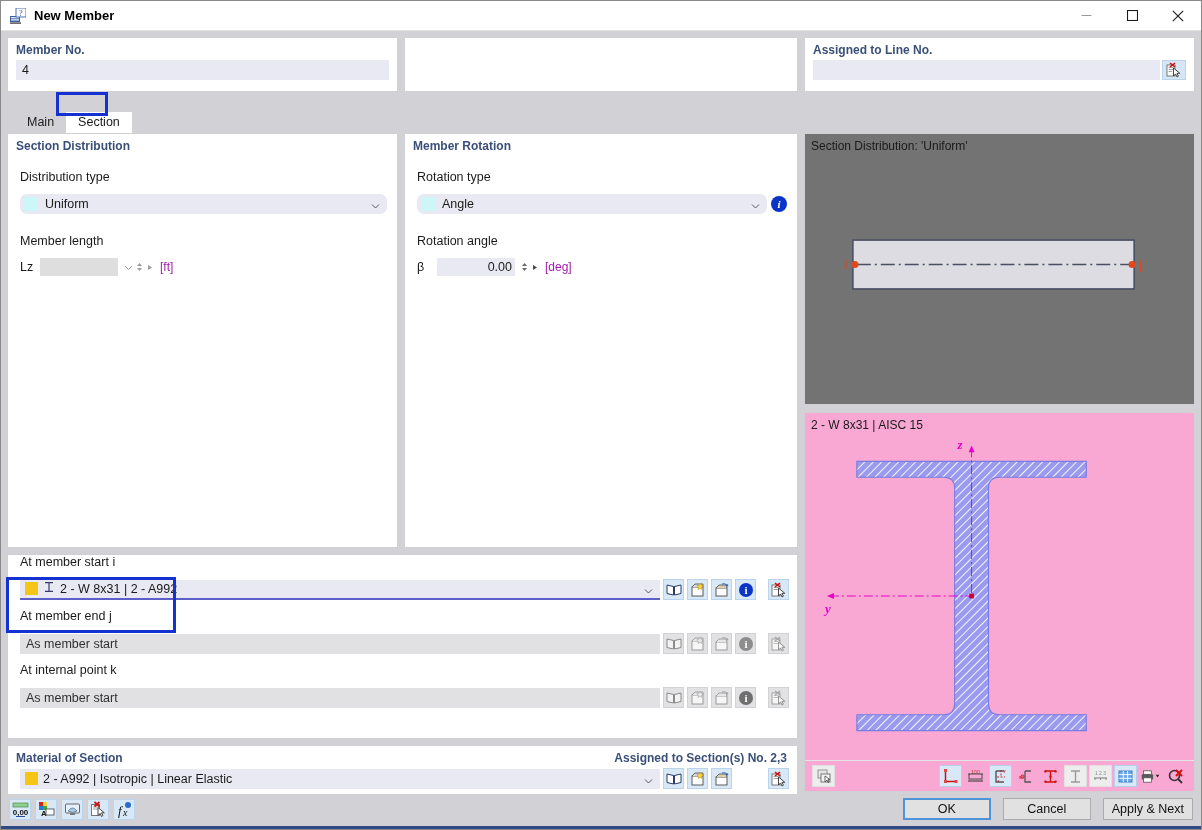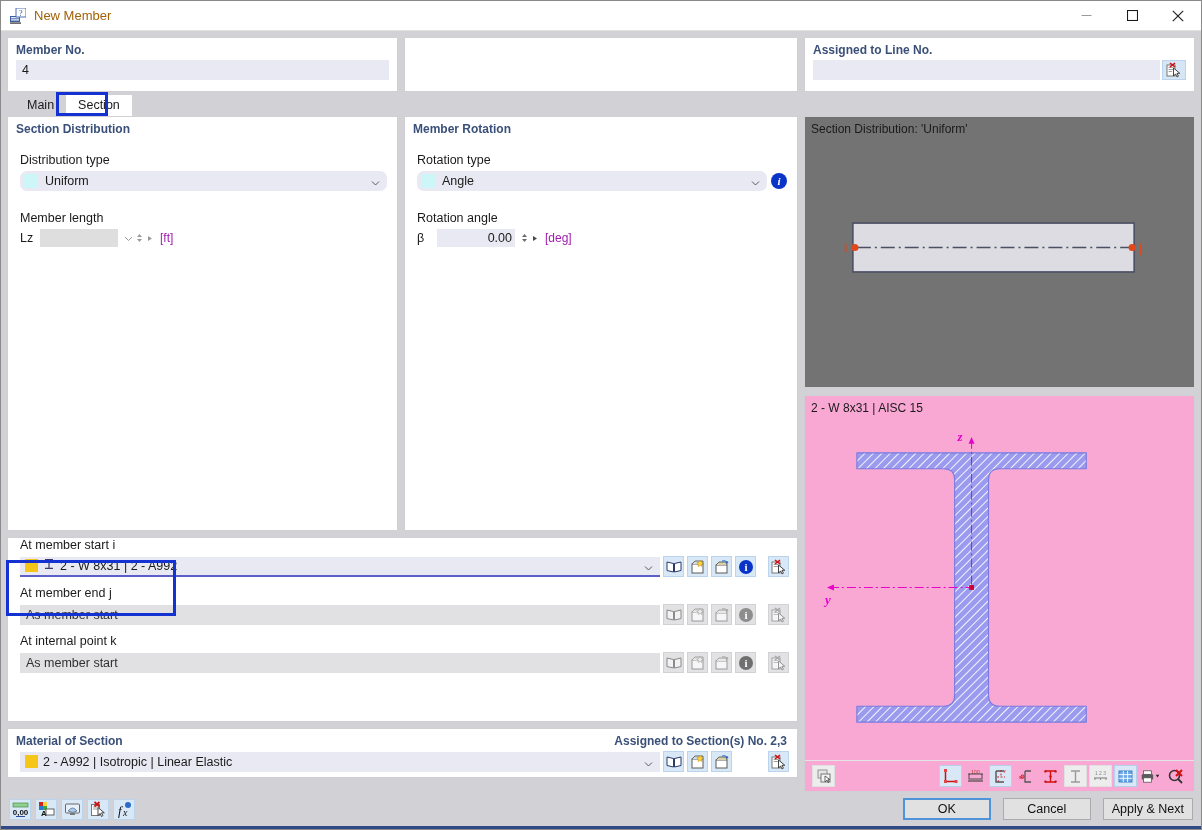--- a/index.html
+++ b/index.html
@@ -22,21 +22,21 @@
   }
 
   
   .titlebar {
     height: 29px; min-height: 29px;
     background: #ffffff;
     display: flex; align-items: center;
     border-bottom: 1px solid #e2e2e2;
   }
   .titlebar-icon { width: 16px; height: 16px; margin-left: 9px; margin-right: 8px; position: relative; flex: none; }
-  .titlebar-title { font-size: 13px; color: #a16207; flex: 1; }
+  .titlebar-title { font-size: 13px; color: #000000; flex: 1; font-weight: bold; }
   .wbtn {
     width: 46px; height: 29px; display: flex; align-items: center; justify-content: center;
     flex: none;
   }
 
   
   .toprow {
     display: flex; gap: 6px;
     padding: 6px 6px 0 6px;
     height: 55px; min-height: 55px;
@@ -69,21 +69,21 @@
   .topfield-row { display: flex; margin: 0 8px 6px 8px; gap: 2px; align-items: stretch; }
   .topfield-row .topfield { margin: 0; flex: 1; }
   .pickbtn {
     width: 24px; background: #d6e6f5; border: 1px solid #b9d4ec;
     display: flex; align-items: center; justify-content: center;
     box-sizing: border-box;
   }
 
   
   .tabstrip {
-    height: 24px; min-height: 24px;
+    height: 41px; min-height: 24px;
     display: flex; align-items: flex-end;
     padding-left: 14px;
     position: relative;
   }
   .tab {
     padding: 3px 12px 4px 12px;
     font-size: 12.5px; color: #1a1a1a;
     background: transparent;
     position: relative;
   }
@@ -107,21 +107,21 @@
   .rightcol { flex: 1; display: flex; flex-direction: column; min-height: 0; }
 
   .row2 { display: flex; gap: 6px; height: 415px; min-height: 415px; }
   .panel {
     background: #ffffff; border: 1px solid #cfcfd4; box-sizing: border-box;
     position: relative;
   }
   .panel.half { width: 391px; }
   .panel.half2 { flex: 1; }
 
-  .field-label { font-size: 12.5px; color: #1a1a1a; padding: 0 0 4px 12px; }
+  .field-label { font-size: 12.5px; color: #1a1a1a; padding: 0 0 10px 12px; }
 
   .combo {
     margin: 0 10px 0 12px;
     height: 20px;
     background: #e8e9f2;
     display: flex; align-items: center;
     font-size: 12.5px;
     box-sizing: border-box;
     position: relative;
     border-radius: 7px;

